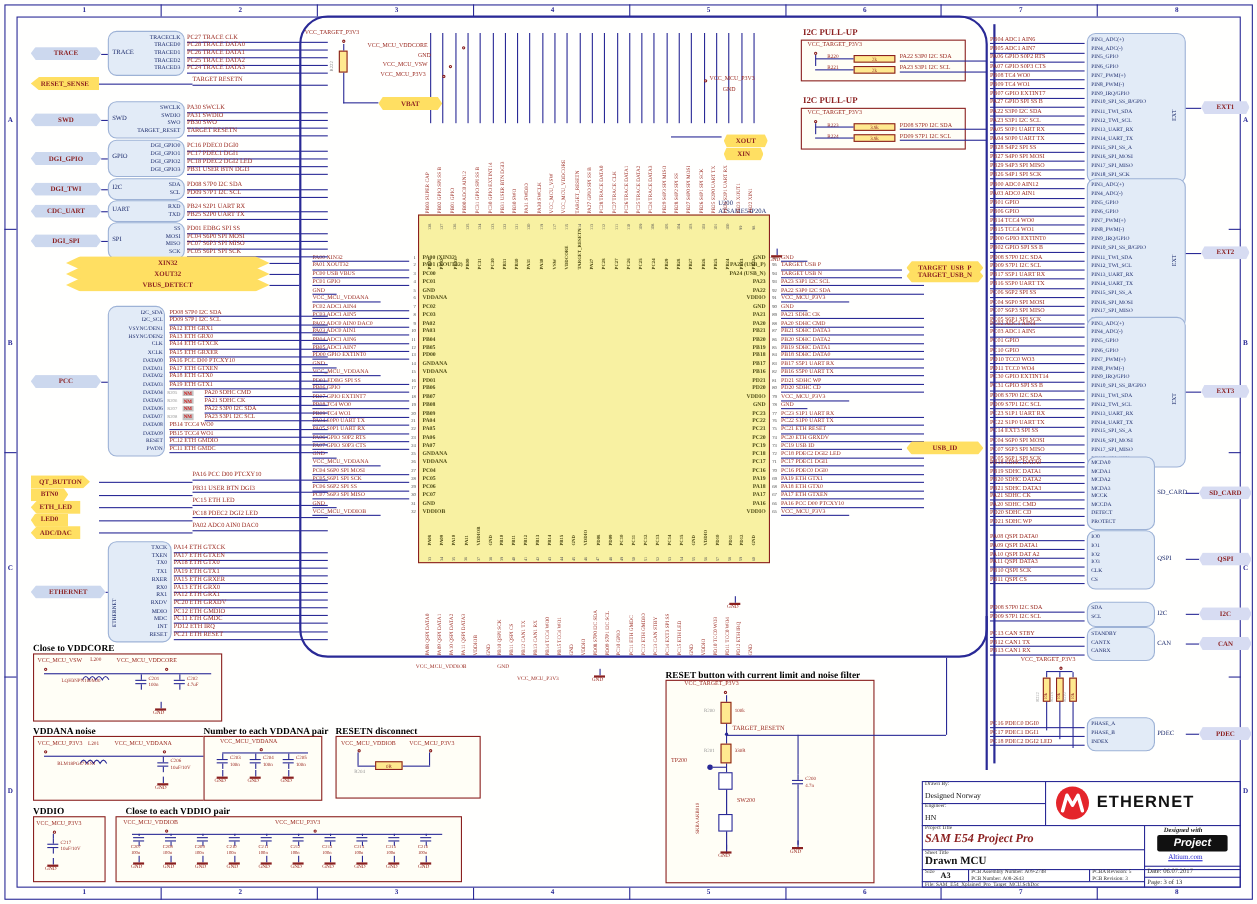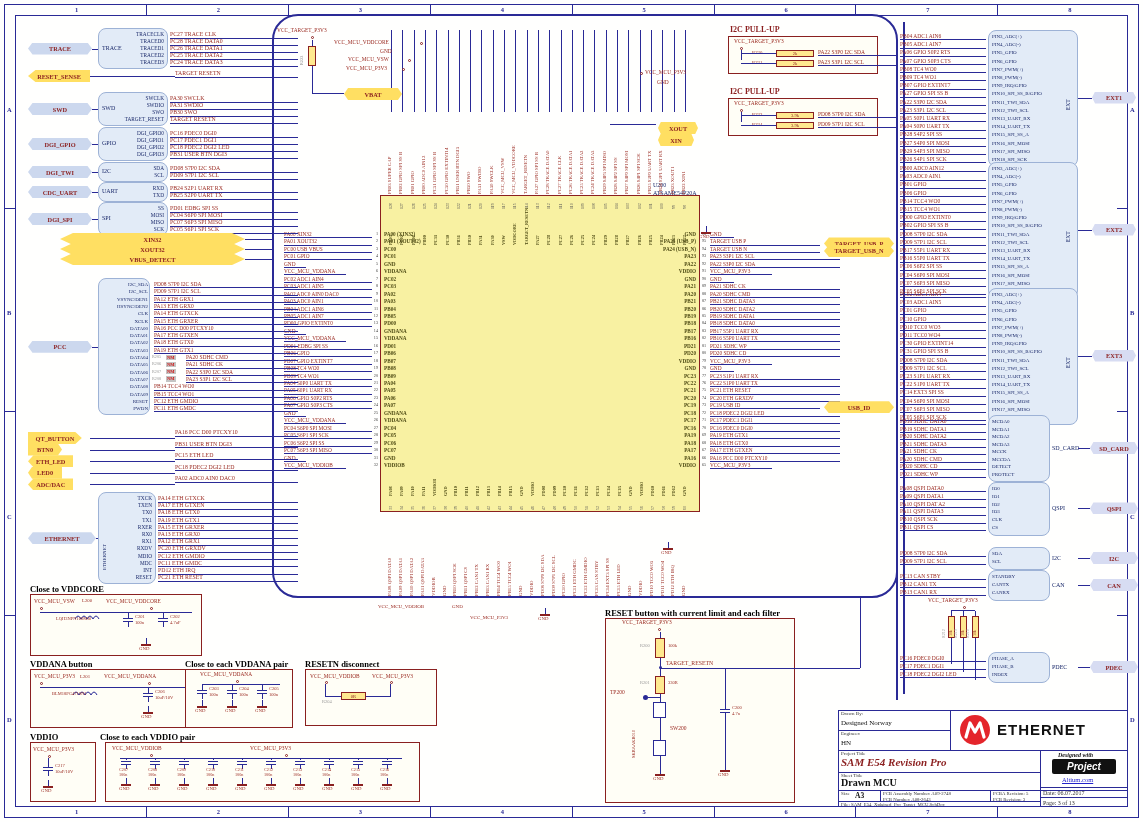--- a/index.html
+++ b/index.html
@@ -48,21 +48,21 @@
   <div class="tlab" style="left:841px;top:731px">Engineer:</div>
   <div class="tval" style="left:841px;top:739px">HN</div>
   <div style="position:absolute;left:958px;top:713px">
     <svg width="34" height="34" viewBox="0 0 34 34">
         <circle cx="17" cy="17" r="15" fill="#e4252b"></circle>
         <path d="M8 24 L12 10 L17 19 L22 10 L26 24" stroke="#fff" stroke-width="3.2" fill="none" stroke-linecap="round" stroke-linejoin="round"></path>
       </svg>
   </div>
   <div class="txt" style="left:997px;top:722px;font-family:'Liberation Sans',sans-serif;font-weight:bold;font-size:15px;letter-spacing:1px;color:#111">ETHERNET</div>
   <div class="tlab" style="left:841px;top:751px">Project Title</div>
-  <div class="txt" style="left:841px;top:757px;font-style:italic;font-weight:bold;font-size:11px;color:#8b1f1f">SAM E54 Revision Pro</div>
+  <div class="txt" style="left:841px;top:757px;font-style:italic;font-weight:bold;font-size:11px;color:#8b1f1f">SAM E54 Project Pro</div>
   <div class="tlab" style="left:841px;top:773px">Sheet Title</div>
   <div class="txt" style="left:841px;top:778px;font-weight:bold;font-size:10px;color:#111">Drawn MCU</div>
   <div class="tlab" style="left:841px;top:791px">Size</div>
   <div class="txt" style="left:855px;top:792px;font-weight:bold;font-size:7.5px;color:#111">A3</div>
   <div class="tlab" style="left:883px;top:791px;font-size:4.8px">PCB Assembly Number: A09-2748</div>
   <div class="tlab" style="left:883px;top:796.5px;font-size:4.8px">PCB Number: A08-2643</div>
   <div class="tlab" style="left:993px;top:791px;font-size:4.8px">PCBA Revision: 5</div>
   <div class="tlab" style="left:993px;top:796.5px;font-size:4.8px">PCB  Revision: 3</div>
   <div class="tlab" style="left:841px;top:802px;font-size:4.8px">File: SAM_E54_Xplained_Pro_Target_MCU.SchDoc</div>
   <div class="txt" style="left:1058px;top:752px;font-style:italic;font-weight:bold;font-size:6px;color:#111">Designed with</div>
@@ -945,42 +945,42 @@
     <div class="txt" style="left: 135px; top: 621px; font-size: 4.5px; color: rgb(155, 43, 34);">100n</div>
     <div class="wire" style="left: 163px; top: 613px; width: 1px; height: 5px;"></div>
     <div class="wire" style="left: 158px; top: 618px; width: 10px; height: 1.3px;"></div>
     <div class="wire" style="left: 158px; top: 621px; width: 10px; height: 1.3px;"></div>
     <div class="wire" style="left: 163px; top: 622px; width: 1px; height: 5px;"></div>
     <div class="txt" style="left: 170px; top: 615px; font-size: 4.5px; color: rgb(155, 43, 34);">C202</div>
     <div class="txt" style="left: 170px; top: 621px; font-size: 4.5px; color: rgb(155, 43, 34);">4.7uF</div>
     <div class="wire" style="left: 146px; top: 638px; width: 1px; height: 6px;"></div>
     <div class="wire" style="left: 141px; top: 644px; width: 10px; height: 1.6px; background: rgb(138, 32, 32);"></div>
     <div class="txt" style="left: 139px; top: 646px; font-size: 4.8px; color: rgb(155, 43, 34);">GND</div>
-    <div class="txt" style="left: 30px; top: 660px; font-weight: bold; font-size: 8.5px;">VDDANA button</div>
+    <div class="txt" style="left: 30px; top: 660px; font-weight: bold; font-size: 8.5px;">VDDANA noise</div>
     <div class="box" style="left: 30px; top: 669px; width: 172px; height: 59px;"></div>
     <div class="txt" style="left: 34px; top: 674px; font-size: 5.4px; color: rgb(155, 43, 34);">VCC_MCU_P3V3</div>
     <div style="position: absolute; left: 40px; top: 682px; width: 3px; height: 3px; border: 1px solid rgb(138, 32, 32); border-radius: 50%; background: rgb(255, 255, 255);"></div>
     <div class="txt" style="left: 104px; top: 674px; font-size: 5.4px; color: rgb(155, 43, 34);">VCC_MCU_VDDANA</div>
     <div style="position: absolute; left: 148px; top: 682px; width: 3px; height: 3px; border: 1px solid rgb(138, 32, 32); border-radius: 50%; background: rgb(255, 255, 255);"></div>
     <div class="txt" style="left: 80px; top: 674px; font-size: 4.8px; color: rgb(155, 43, 34);">L201</div>
     <div style="position: absolute; left: 72px; top: 682px;"><svg width="26" height="7" viewBox="0 0 24 7">
         <path d="M0,6 Q3,0 6,6 Q9,0 12,6 Q15,0 18,6 Q21,0 24,6" stroke="#2a2a96" stroke-width="1" fill="none"></path>
       </svg></div>
     <div class="txt" style="left: 52px; top: 692px; font-size: 4.5px; color: rgb(155, 43, 34);">BLM18PG471SN1</div>
     <div class="wire" style="left: 40px; top: 687px; width: 152px; height: 0.8px;"></div>
     <div class="wire" style="left: 148px; top: 688px; width: 1px; height: 5px;"></div>
     <div class="wire" style="left: 143px; top: 693px; width: 10px; height: 1.3px;"></div>
     <div class="wire" style="left: 143px; top: 696px; width: 10px; height: 1.3px;"></div>
     <div class="wire" style="left: 148px; top: 697px; width: 1px; height: 5px;"></div>
     <div class="txt" style="left: 155px; top: 690px; font-size: 4.5px; color: rgb(155, 43, 34);">C206</div>
     <div class="txt" style="left: 155px; top: 696px; font-size: 4.5px; color: rgb(155, 43, 34);">10uF/10V</div>
     <div class="wire" style="left: 148px; top: 706px; width: 1px; height: 6px;"></div>
     <div class="wire" style="left: 143px; top: 712px; width: 10px; height: 1.6px; background: rgb(138, 32, 32);"></div>
     <div class="txt" style="left: 141px; top: 714px; font-size: 4.8px; color: rgb(155, 43, 34);">GND</div>
-    <div class="txt" style="left: 185px; top: 660px; font-weight: bold; font-size: 8.5px;">Close to each VDDANA pair</div>
+    <div class="txt" style="left: 185px; top: 660px; font-weight: bold; font-size: 8.5px;">Number to each VDDANA pair</div>
     <div class="box" style="left: 185px; top: 669px; width: 108px; height: 59px;"></div>
     <div class="txt" style="left: 200px; top: 672px; font-size: 5.4px; color: rgb(155, 43, 34);">VCC_MCU_VDDANA</div>
     <div style="position: absolute; left: 236px; top: 680px; width: 3px; height: 3px; border: 1px solid rgb(138, 32, 32); border-radius: 50%; background: rgb(255, 255, 255);"></div>
     <div class="wire" style="left: 202px; top: 684px; width: 78px; height: 0.8px;"></div>
     <div class="wire" style="left: 202px; top: 685px; width: 1px; height: 5px;"></div>
     <div class="wire" style="left: 197px; top: 690px; width: 10px; height: 1.3px;"></div>
     <div class="wire" style="left: 197px; top: 693px; width: 10px; height: 1.3px;"></div>
     <div class="wire" style="left: 202px; top: 694px; width: 1px; height: 5px;"></div>
     <div class="txt" style="left: 209px; top: 687px; font-size: 4.5px; color: rgb(155, 43, 34);">C203</div>
     <div class="txt" style="left: 209px; top: 693px; font-size: 4.5px; color: rgb(155, 43, 34);">100n</div>
@@ -1024,21 +1024,21 @@
     <div class="wire" style="left: 48px; top: 758px; width: 1px; height: 4px;"></div>
     <div class="wire" style="left: 48px; top: 762px; width: 1px; height: 5px;"></div>
     <div class="wire" style="left: 43px; top: 767px; width: 10px; height: 1.3px;"></div>
     <div class="wire" style="left: 43px; top: 770px; width: 10px; height: 1.3px;"></div>
     <div class="wire" style="left: 48px; top: 771px; width: 1px; height: 5px;"></div>
     <div class="txt" style="left: 55px; top: 764px; font-size: 4.5px; color: rgb(155, 43, 34);">C217</div>
     <div class="txt" style="left: 55px; top: 770px; font-size: 4.5px; color: rgb(155, 43, 34);">10uF/10V</div>
     <div class="wire" style="left: 48px; top: 780px; width: 1px; height: 6px;"></div>
     <div class="wire" style="left: 43px; top: 786px; width: 10px; height: 1.6px; background: rgb(138, 32, 32);"></div>
     <div class="txt" style="left: 41px; top: 788px; font-size: 4.8px; color: rgb(155, 43, 34);">GND</div>
-    <div class="txt" style="left: 100px; top: 733px; font-weight: bold; font-size: 8.5px;">Close to each VDDIO pair</div>
+    <div class="txt" style="left: 114px; top: 733px; font-weight: bold; font-size: 8.5px;">Close to each VDDIO pair</div>
     <div class="box" style="left: 105px; top: 742px; width: 315px; height: 60px;"></div>
     <div class="txt" style="left: 112px; top: 746px; font-size: 5.4px; color: rgb(155, 43, 34);">VCC_MCU_VDDIOB</div>
     <div style="position: absolute; left: 150px; top: 754px; width: 3px; height: 3px; border: 1px solid rgb(138, 32, 32); border-radius: 50%; background: rgb(255, 255, 255);"></div>
     <div class="txt" style="left: 250px; top: 746px; font-size: 5.4px; color: rgb(155, 43, 34);">VCC_MCU_P3V3</div>
     <div style="position: absolute; left: 285px; top: 754px; width: 3px; height: 3px; border: 1px solid rgb(138, 32, 32); border-radius: 50%; background: rgb(255, 255, 255);"></div>
     <div class="wire" style="left: 120px; top: 758px; width: 282px; height: 0.8px;"></div>
     <div class="wire" style="left: 126px; top: 758px; width: 1px; height: 2px;"></div>
     <div class="wire" style="left: 121px; top: 761px; width: 10px; height: 1.2px;"></div>
     <div class="wire" style="left: 121px; top: 764px; width: 10px; height: 1.2px;"></div>
     <div class="wire" style="left: 126px; top: 765px; width: 1px; height: 4px;"></div>
@@ -1121,21 +1121,21 @@
     <div class="txt" style="left: 351px; top: 786px; font-size: 4.8px; color: rgb(155, 43, 34);">GND</div>
     <div class="wire" style="left: 387px; top: 758px; width: 1px; height: 2px;"></div>
     <div class="wire" style="left: 382px; top: 761px; width: 10px; height: 1.2px;"></div>
     <div class="wire" style="left: 382px; top: 764px; width: 10px; height: 1.2px;"></div>
     <div class="wire" style="left: 387px; top: 765px; width: 1px; height: 4px;"></div>
     <div class="txt" style="left: 380px; top: 768px; font-size: 4.2px; color: rgb(155, 43, 34);">C216</div>
     <div class="txt" style="left: 380px; top: 773px; font-size: 4.2px; color: rgb(155, 43, 34);">100n</div>
     <div class="wire" style="left: 387px; top: 778px; width: 1px; height: 6px;"></div>
     <div class="wire" style="left: 382px; top: 784px; width: 10px; height: 1.6px; background: rgb(138, 32, 32);"></div>
     <div class="txt" style="left: 380px; top: 786px; font-size: 4.8px; color: rgb(155, 43, 34);">GND</div>
-    <div class="txt" style="left: 605px; top: 609px; font-weight: bold; font-size: 8.5px;">RESET button with current limit and each filter</div>
+    <div class="txt" style="left: 605px; top: 609px; font-weight: bold; font-size: 8.5px;">RESET button with current limit and noise filter</div>
     <div class="box" style="left: 605px; top: 618px; width: 190px; height: 185px;"></div>
     <div class="txt" style="left: 622px; top: 620px; font-size: 5.4px; color: rgb(155, 43, 34);">VCC_TARGET_P3V3</div>
     <div style="position: absolute; left: 658px; top: 628px; width: 3px; height: 3px; border: 1px solid rgb(138, 32, 32); border-radius: 50%; background: rgb(255, 255, 255);"></div>
     <div class="wire" style="left: 660px; top: 632px; width: 1px; height: 144px;"></div>
     <div class="res" style="left: 655px; top: 638px; width: 10px; height: 20px;"></div>
     <div class="txt" style="left: 640px; top: 644px; font-size: 4.5px; color: rgb(153, 153, 153);">R200</div>
     <div class="txt" style="left: 668px; top: 644px; font-size: 4.5px; color: rgb(155, 43, 34);">100k</div>
     <div style="position: absolute; left: 659px; top: 666px; width: 3px; height: 3px; background: rgb(42, 42, 150); border-radius: 50%;"></div>
     <div class="txt" style="left: 666px; top: 660px; font-size: 5.8px; color: rgb(155, 43, 34);">TARGET_RESETN</div>
     <div class="wire" style="left: 661px; top: 668px; width: 199px; height: 1px;"></div>

